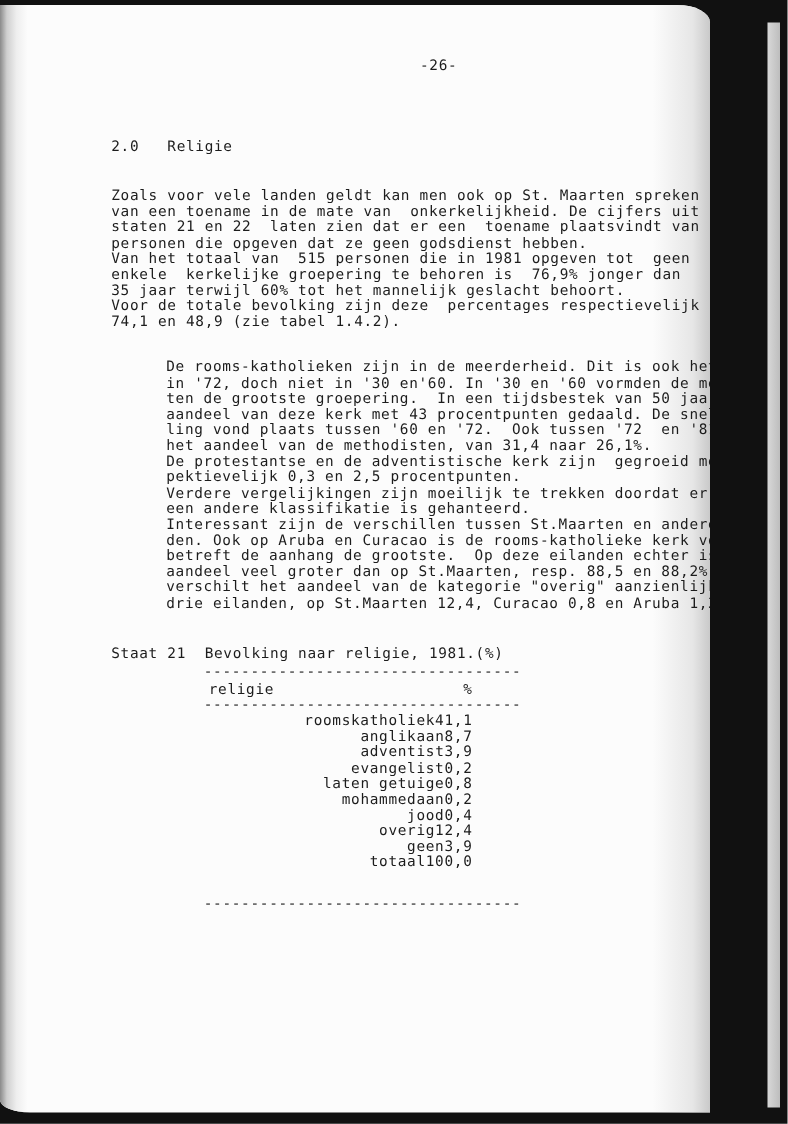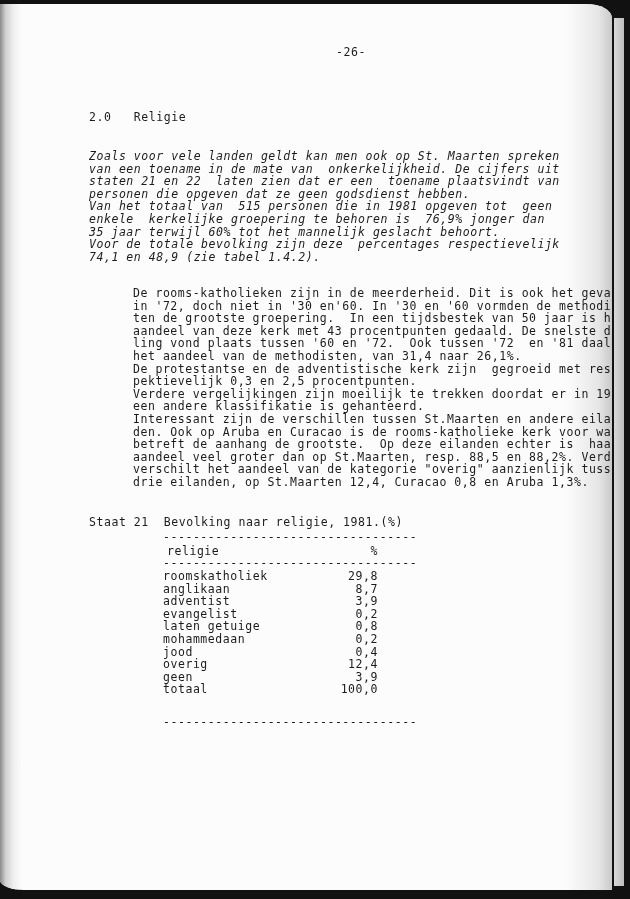--- a/index.html
+++ b/index.html
@@ -5,21 +5,21 @@
     html, body { margin: 0; padding: 0; }
     body {
       width: 630px; height: 899px; overflow: hidden;
       background: #111;
       position: relative;
       font-family: "DejaVu Sans Mono", "Liberation Mono", monospace;
       color: #1c1c1c;
     }
     .page {
       position: absolute; left: 0; top: 4px;
-      width: 612px; height: 886px;
+      width: 568px; height: 886px;
       background: #fcfcfc;
       border-top-right-radius: 26px 14px;
       border-bottom-left-radius: 24px 10px;
       overflow: hidden;
     }
     .page::before {
       content: ""; position: absolute; left: 0; top: 0; bottom: 0; width: 22px;
       background: linear-gradient(to right, #8a8a8a 0%, #cfcfcf 25%, #eeeeee 60%, rgba(252,252,252,0) 100%);
     }
     .page::after {
@@ -32,32 +32,32 @@
     }
     .text {
       position: absolute; left: 0; top: 0;
       font-size: 11.5px; line-height: 12.6px;
       letter-spacing: 0.55px;
       white-space: pre;
       z-index: 2;
     }
     .page-number { left: 336px; top: 42px; }
     .section-heading { left: 89px; top: 107px; }
-    .para1 { left: 89px; top: 146px; font-style: italic; }
+    .para1 { left: 89px; top: 146px; }
     .para2 { left: 89px; top: 283px; margin-left: 44px; }
     .table-title { left: 89px; top: 512px; }
     .table-rule { left: 163px; font-size: 11.5px; letter-spacing: 0.55px; }
     .rule-top { top: 527px; }
     .rule-mid { top: 553px; }
     .rule-bottom { top: 712px; }
     .table-header { position: absolute; left: 163px; top: 540px; width: 215px; z-index: 2; font-size: 11.5px; letter-spacing: 0.55px; }
     .table-header .col-label { position: absolute; left: 4px; top: 0; }
     .table-header .col-pct { position: absolute; right: 0; top: 0; }
     .table-body { position: absolute; left: 163px; top: 566px; width: 215px; z-index: 2; }
-    .table-row { display: flex; justify-content: space-between; height: 12.6px; font-size: 11.5px; line-height: 12.6px; letter-spacing: 0.55px; }
+    .table-row { display: flex; justify-content: flex-end; height: 12.6px; font-size: 11.5px; line-height: 12.6px; letter-spacing: 0.55px; }
     .footnote { left: 163px; top: 727px; }
   </style>
 </head>
 <body>
 
 <div class="page">
   <div class="text page-number">-26-</div>
   <div class="text section-heading">2.0   Religie</div>
   <div class="text para1">Zoals voor vele landen geldt kan men ook op St. Maarten spreken
 van een toename in de mate van  onkerkelijkheid. De cijfers uit
@@ -90,21 +90,21 @@
   <div class="text table-rule rule-top">----------------------------------</div>
   <div class="table-header">
     <span class="col-label">religie</span>
     <span class="col-pct">%</span>
   </div>
   <div class="text table-rule rule-mid">----------------------------------</div>
 
   <div class="table-body">
     <div class="table-row">
         <span>roomskatholiek</span>
-        <span>29,8</span>
+        <span>41,1</span>
       </div>
     <div class="table-row">
         <span>anglikaan</span>
         <span>8,7</span>
       </div>
     <div class="table-row">
         <span>adventist</span>
         <span>3,9</span>
       </div>
     <div class="table-row">

